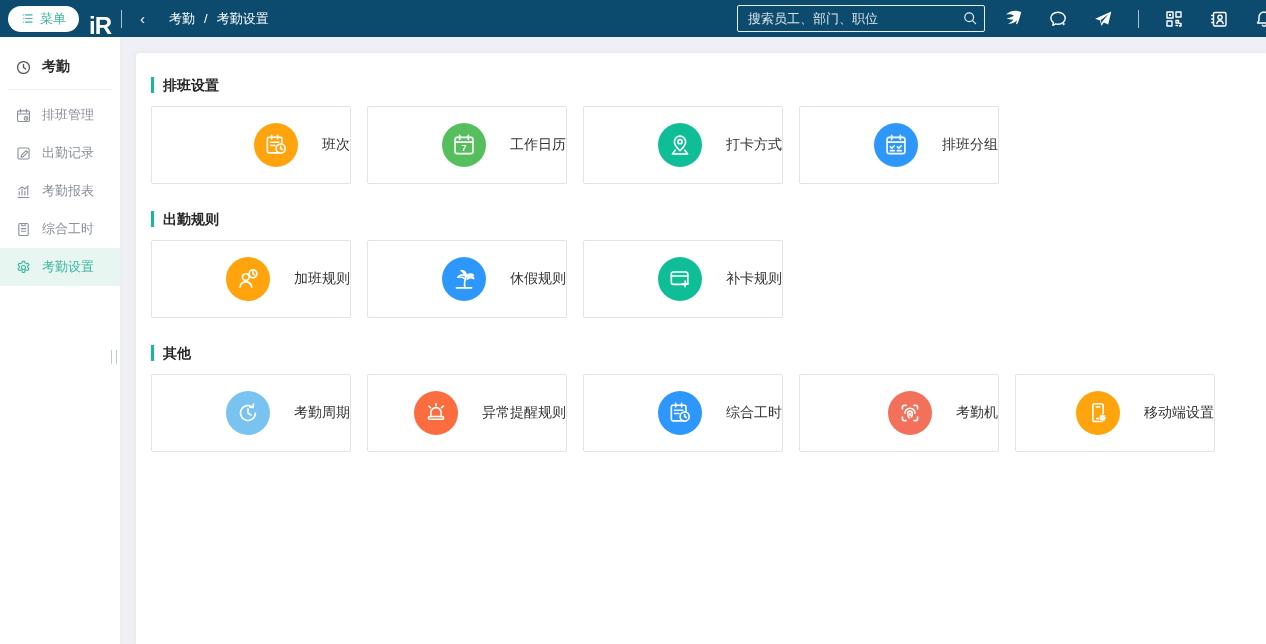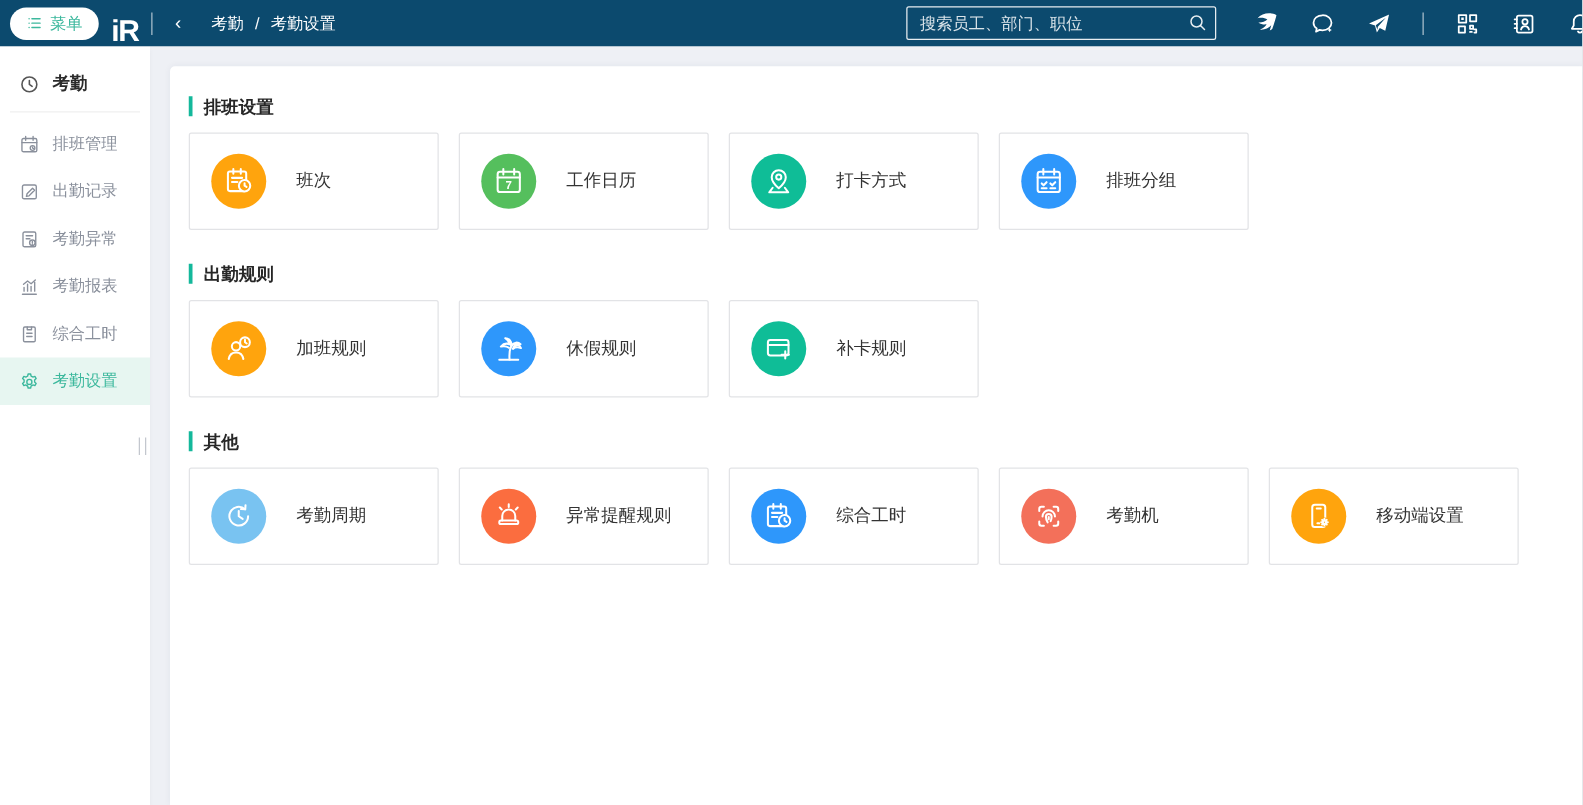--- a/index.html
+++ b/index.html
@@ -20,21 +20,21 @@
     background:#fff; border:none; border-radius:13px; color:#3cb89d;
     font-size:13px; cursor:pointer; font-family:inherit;
   }
   .menu-pill svg { width:13px; height:13px; stroke:#3cb89d; fill:none; stroke-width:1.8; stroke-linecap:round; }
   .logo { font-size:24px; font-weight:800; letter-spacing:-1px; margin:16px 0 2px 10px; color:#fff; font-style:normal; }
   .vdiv { width:1px; height:18px; background:rgba(255,255,255,.65); margin:0 14px 0 10px; }
   .back-chevron { font-size:15px; color:#fff; cursor:pointer; padding:0 4px; line-height:1; }
   .crumbs { display:flex; align-items:center; gap:9px; margin-left:20px; font-size:13px; }
   .crumbs span { color:#fff; }
   .crumb-link { cursor:pointer; }
-  .search-wrap { position:relative; margin-left:auto; margin-right:30px; }
+  .search-wrap { position:relative; margin-left:auto; margin-right:18px; }
   .search-input {
     width:248px; height:27px; background:transparent; border:1px solid rgba(255,255,255,.9);
     border-radius:2px; color:#fff; font-size:13px; padding:0 30px 0 10px; outline:none; font-family:inherit;
   }
   .search-input::placeholder { color:rgba(255,255,255,.85); }
   .search-ic { position:absolute; right:7px; top:5px; }
   .search-ic svg { width:16px; height:16px; stroke:rgba(255,255,255,.9); fill:none; stroke-width:1.5; stroke-linecap:round; }
   .hicons { display:flex; align-items:center; gap:25px; margin-right:-8px; }
   .hicon { position:relative; cursor:pointer; display:flex; }
   .hicon svg { width:20px; height:20px; stroke:#fff; fill:none; stroke-width:1.4; stroke-linecap:round; stroke-linejoin:round; }
@@ -65,21 +65,21 @@
     border-top-left-radius:4px; padding:20px 0 0 15px; overflow:hidden;
     box-shadow:0 0 6px rgba(31,43,77,.06);
   }
   .sec-title {
     font-size:14px; font-weight:bold; color:#262626; line-height:16px;
     border-left:3px solid #14b89b; padding-left:9px; margin:4px 0 13px 0;
   }
   .cards { display:flex; gap:16px; margin-bottom:27px; }
   .card {
     width:200px; height:78px; background:#fff; border:1px solid #e2e3e6; border-radius:2px;
-    display:flex; align-items:center; padding-left:17px; gap:24px; cursor:pointer;
+    display:flex; align-items:center; padding-left:17px; gap:24px; cursor:pointer;justify-content:flex-end;
   }
   .card-icon {
     width:44px; height:44px; border-radius:50%; background:var(--c,#ccc); flex:none;
     display:flex; align-items:center; justify-content:center;
   }
   .card-icon svg { width:26px; height:26px; stroke:#fff; fill:none; stroke-width:1.5; stroke-linecap:round; stroke-linejoin:round; }
   .card-label { font-size:14px; color:#333; }
 </style>
 </head>
 <body>
@@ -183,31 +183,20 @@
             <svg viewBox="0 0 20 20">
               <rect x="3.5" y="3.5" width="13" height="13" rx="1.5"></rect>
               <path d="M13 6.6l-5.2 5.2-.6 2.5 2.5-.6L14.9 8.5z"></path>
             </svg>
           </span>
           <span>出勤记录</span>
         </div>
         <div class="side-item">
           <span class="side-ic">
             <svg viewBox="0 0 20 20">
-              <rect x="4" y="3" width="12" height="14" rx="1.5"></rect>
-              <path d="M7 6.6h6M7 9.4h3.5"></path>
-              <circle cx="12.8" cy="13.2" r="2.6"></circle>
-              <path d="M12.8 12v1.4M12.8 14.6h.01"></path>
-            </svg>
-          </span>
-          <span>考勤异常</span>
-        </div>
-        <div class="side-item">
-          <span class="side-ic">
-            <svg viewBox="0 0 20 20">
               <path d="M3.5 17h13"></path>
               <path d="M5 14v-3.5M8.3 14V7.5M11.6 14v-4.5M15 14V5.5"></path>
               <path d="M4.5 7.5l3.8-3 3.3 2.5 4-3.5"></path>
             </svg>
           </span>
           <span>考勤报表</span>
         </div>
         <div class="side-item">
           <span class="side-ic">
             <svg viewBox="0 0 20 20">

